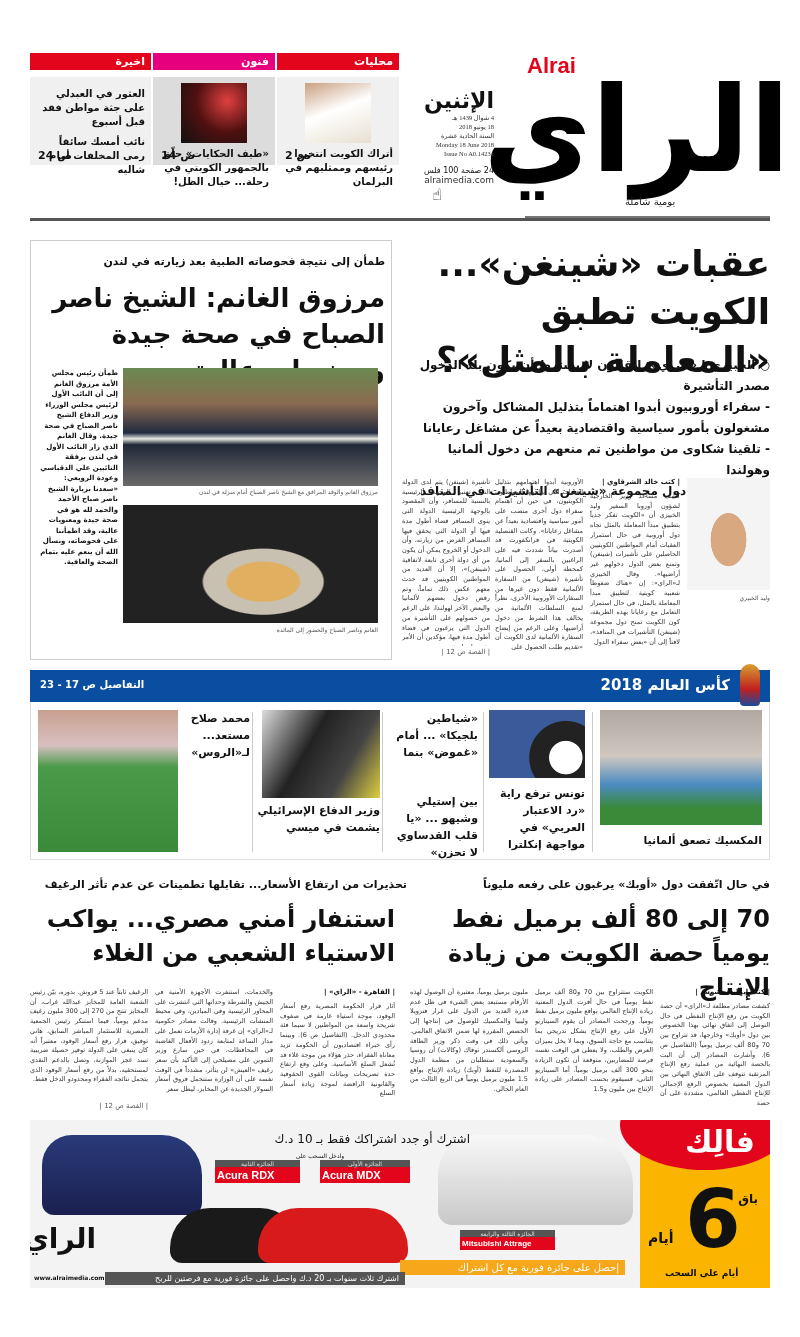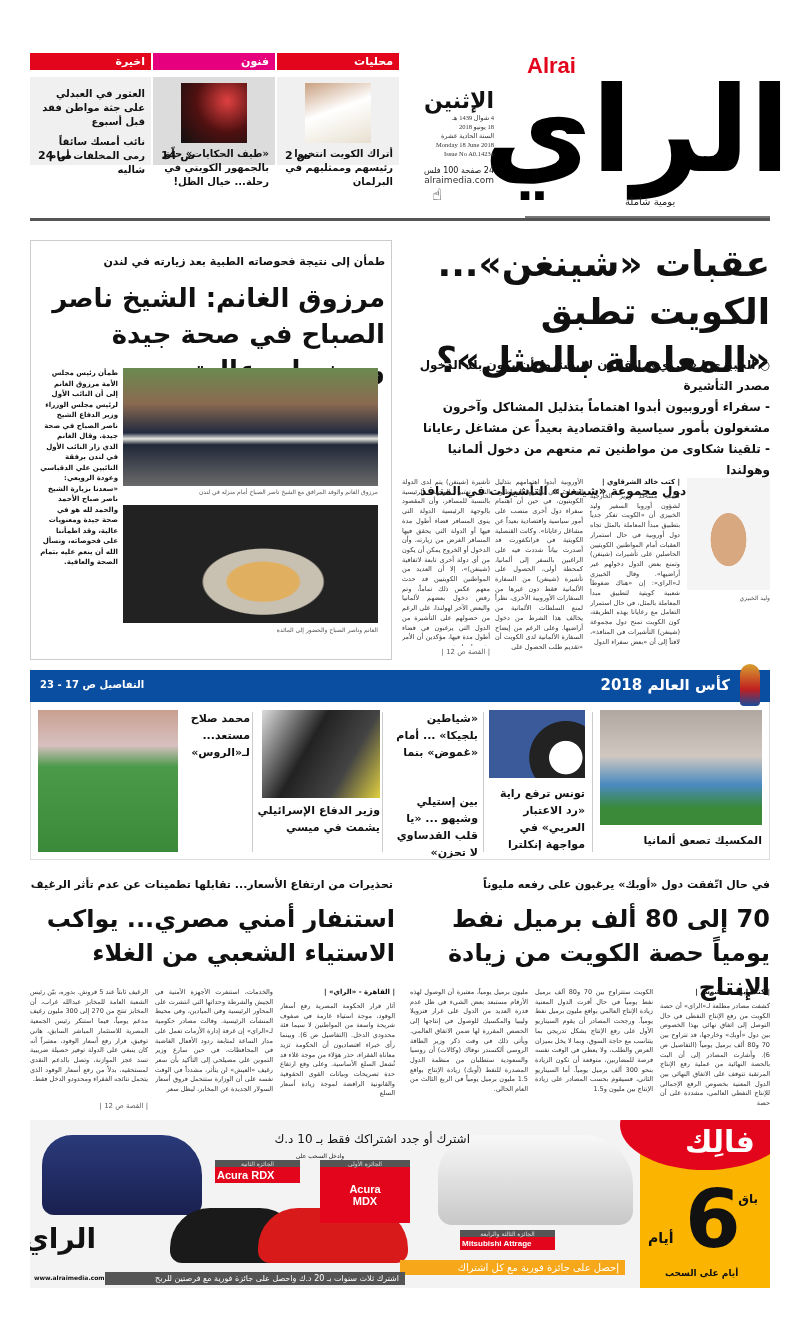--- a/index.html
+++ b/index.html
@@ -139,21 +139,21 @@
 <div class="abs rtl wc-item-t" style="left:180px;top:710px;width:70px">محمد صلاح مستعد... لـ«الروس»</div>
 <div class="abs photo" style="left:38px;top:710px;width:140px;height:142px;background:linear-gradient(180deg,#c8a090 0,#d8c0c0 25%,#4a9a4a 40%,#3a8a3a 100%)"></div>
 
 <div class="abs rtl sub" style="left:402px;top:878px;width:368px">في حال اتّفقت دول «أوبك» يرغبون على رفعه مليوناً</div>
 <div class="abs rtl big2" style="left:402px;top:902px;width:368px">70 إلى 80 ألف برميل نفط يومياً حصة الكويت من زيادة الإنتاج</div>
 <div class="abs rtl byline" style="left:660px;top:988px;width:110px">| كتب إيهاب حشوش |</div>
 <div class="abs col rtl" style="left:660px;top:1002px;width:110px;height:110px;overflow:hidden">كشفت مصادر مطلعة لـ«الراي» أن حصة الكويت من رفع الإنتاج النفطي في حال التوصل إلى اتفاق نهائي بهذا الخصوص بين دول «أوبك» وخارجها، قد تتراوح بين 70 و80 ألف برميل يومياً (التفاصيل ص 6). وأشارت المصادر إلى أن البت بالحصة النهائية من عملية رفع الإنتاج المرتقبة تتوقف على الاتفاق النهائي بين الدول المعنية بخصوص الرفع الإجمالي للإنتاج النفطي العالمي، مشددة على أن حصة</div>
 <div class="abs col rtl" style="left:535px;top:988px;width:118px;height:125px;overflow:hidden">الكويت ستتراوح بين 70 و80 ألف برميل نفط يومياً في حال أقرت الدول المعنية زيادة الإنتاج العالمي بواقع مليون برميل نفط يومياً. ورجحت المصادر أن يقوم السيناريو الأول على رفع الإنتاج بشكل تدريجي بما يتناسب مع حاجة السوق، وبما لا يخل بميزان العرض والطلب، ولا يعطي في الوقت نفسه فرصة للمضاربين، متوقعة أن تكون الزيادة بنحو 300 ألف برميل يومياً. أما السيناريو الثاني، فسيقوم بحسب المصادر على زيادة الإنتاج بين مليون و1.5</div>
 <div class="abs col rtl" style="left:410px;top:988px;width:118px;height:125px;overflow:hidden">مليون برميل يومياً، معتبرة أن الوصول لهذه الأرقام مستبعد بعض الشيء في ظل عدم قدرة العديد من الدول على غرار فنزويلا وليبيا والمكسيك للوصول في إنتاجها إلى الحصص المقررة لها ضمن الاتفاق العالمي. ويأتي ذلك في وقت ذكر وزير الطاقة الروسي ألكسندر نوفاك (وكالات) أن روسيا والسعودية ستطلبان من منظمة الدول المصدرة للنفط (أوبك) زيادة الإنتاج بواقع 1.5 مليون برميل يومياً في الربع الثالث من العام الحالي.</div>
 
-<div class="abs rtl sub" style="left:28px;top:878px;width:365px">تحذيرات من ارتفاع الأسعار... تقابلها تطمينات عن عدم تأثر الرغيف</div>
+<div class="abs rtl sub" style="left:42px;top:878px;width:365px">تحذيرات من ارتفاع الأسعار... تقابلها تطمينات عن عدم تأثر الرغيف</div>
 <div class="abs rtl big2" style="left:30px;top:902px;width:365px">استنفار أمني مصري... يواكب الاستياء الشعبي من الغلاء</div>
 <div class="abs rtl byline" style="left:280px;top:988px;width:115px">| القاهرة - «الراي» |</div>
 <div class="abs col rtl" style="left:280px;top:1002px;width:115px;height:110px;overflow:hidden">أثار قرار الحكومة المصرية رفع أسعار الوقود، موجة استياء عارمة في صفوف شريحة واسعة من المواطنين لا سيما فئة محدودي الدخل. (التفاصيل ص 6). وبينما رأى خبراء اقتصاديون أن الحكومة تزيد معاناة الفقراء، حذر هؤلاء من موجة غلاء قد تُشعل السلع الأساسية. وعلى وقع ارتفاع حدة تصريحات وبيانات القوى الحقوقية والقانونية الرافضة لموجة زيادة أسعار السلع</div>
 <div class="abs col rtl" style="left:155px;top:988px;width:118px;height:125px;overflow:hidden">والخدمات، استنفرت الأجهزة الأمنية في الجيش والشرطة وحداتها التي انتشرت على المحاور الرئيسية وفي الميادين، وفي محيط المنشآت الرئيسية. وقالت مصادر حكومية لـ«الراي» إن غرفة إدارة الأزمات تعمل على مدار الساعة لمتابعة ردود الأفعال الغاضبة في المحافظات، في حين سارع وزير التموين علي مصيلحي إلى التأكيد بأن سعر رغيف «العيش» لن يتأثر، مشدداً في الوقت نفسه على أن الوزارة ستتحمل فروق أسعار السولار الجديدة عن المخابز، ليظل سعر</div>
 <div class="abs col rtl" style="left:30px;top:988px;width:118px;height:112px;overflow:hidden">الرغيف ثابتاً عند 5 قروش. بدوره، بيّن رئيس الشعبة العامة للمخابز عبدالله غراب، أن المخابز تنتج من 270 إلى 300 مليون رغيف مدعم يومياً، فيما استنكر رئيس الجمعية المصرية للاستثمار المباشر السابق، هاني توفيق، قرار رفع أسعار الوقود، معتبراً أنه كان ينبغي على الدولة توفير حصيلة ضريبية تسد عجز الموازنة، وتصل بالدعم النقدي لمستحقيه، بدلاً من رفع أسعار الوقود الذي يتحمل نتائجه الفقراء ومحدودو الدخل فقط.</div>
 <div class="abs rtl byline" style="left:30px;top:1102px;width:118px;font-weight:normal;color:#555">| القصة ص 12 |</div>
 
 <div class="abs ad">
   <div class="abs" style="right:0;top:0;width:130px;height:168px;background:#fbb400">
     <div class="abs" style="left:-20px;top:-40px;width:170px;height:90px;border-radius:50%;background:#e3051b"></div>
@@ -168,21 +168,21 @@
   <div class="abs" style="left:140px;top:88px;width:130px;height:55px;border-radius:40px 40px 12px 12px;background:#1a1a1a"></div>
   <div class="abs" style="left:228px;top:88px;width:150px;height:55px;border-radius:40px 40px 12px 12px;background:#d81a1a"></div>
   <div class="abs rtl" style="left:200px;top:12px;width:240px;font-size:12px">اشترك أو جدد اشتراكك فقط بـ 10 د.ك</div>
   <div class="abs rtl" style="left:200px;top:32px;width:180px;font-size:6px;text-align:center">وادخل السحب على</div>
   <div class="abs" style="left:185px;top:40px;width:85px">
     <div style="background:#555;color:#ddd;font-size:6px;text-align:center">الجائزة الثانية</div>
     <div style="background:#e3051b;color:#fff;font:bold 11px 'Liberation Sans',sans-serif;padding:2px">Acura RDX</div>
   </div>
   <div class="abs" style="left:290px;top:40px;width:90px">
     <div style="background:#555;color:#ddd;font-size:6px;text-align:center">الجائزة الأولى</div>
-    <div style="background:#e3051b;color:#fff;font:bold 11px 'Liberation Sans',sans-serif;text-align:center;padding:16px">Acura MDX</div>
+    <div style="background:#e3051b;color:#fff;font:bold 11px 'Liberation Sans',sans-serif;padding:2px">Acura MDX</div>
   </div>
   <div class="abs" style="left:430px;top:110px;width:95px">
     <div style="background:#555;color:#ddd;font-size:6px;text-align:center">الجائزة الثالثة والرابعة</div>
     <div style="background:#e3051b;color:#fff;font:bold 8px 'Liberation Sans',sans-serif;text-align:left;padding:2px">Mitsubishi Attrage</div>
   </div>
   <div class="abs rtl" style="left:370px;top:140px;width:225px;background:#f6a81a;color:#fff;font-size:10px;padding:2px 6px">إحصل على جائزة فورية مع كل اشتراك</div>
   <div class="abs rtl" style="left:75px;top:152px;width:300px;background:#555;color:#fff;font-size:8px;padding:2px 6px">اشترك ثلاث سنوات بـ 20 د.ك واحصل على جائزة فورية مع فرصتين للربح</div>
   <div class="abs rtl" style="left:6px;top:102px;width:60px;font-size:28px;font-weight:bold;text-align:center">الراي</div>
   <div class="abs" style="left:4px;top:154px;font-size:6px;font-weight:bold">www.alraimedia.com</div>
 </div>

